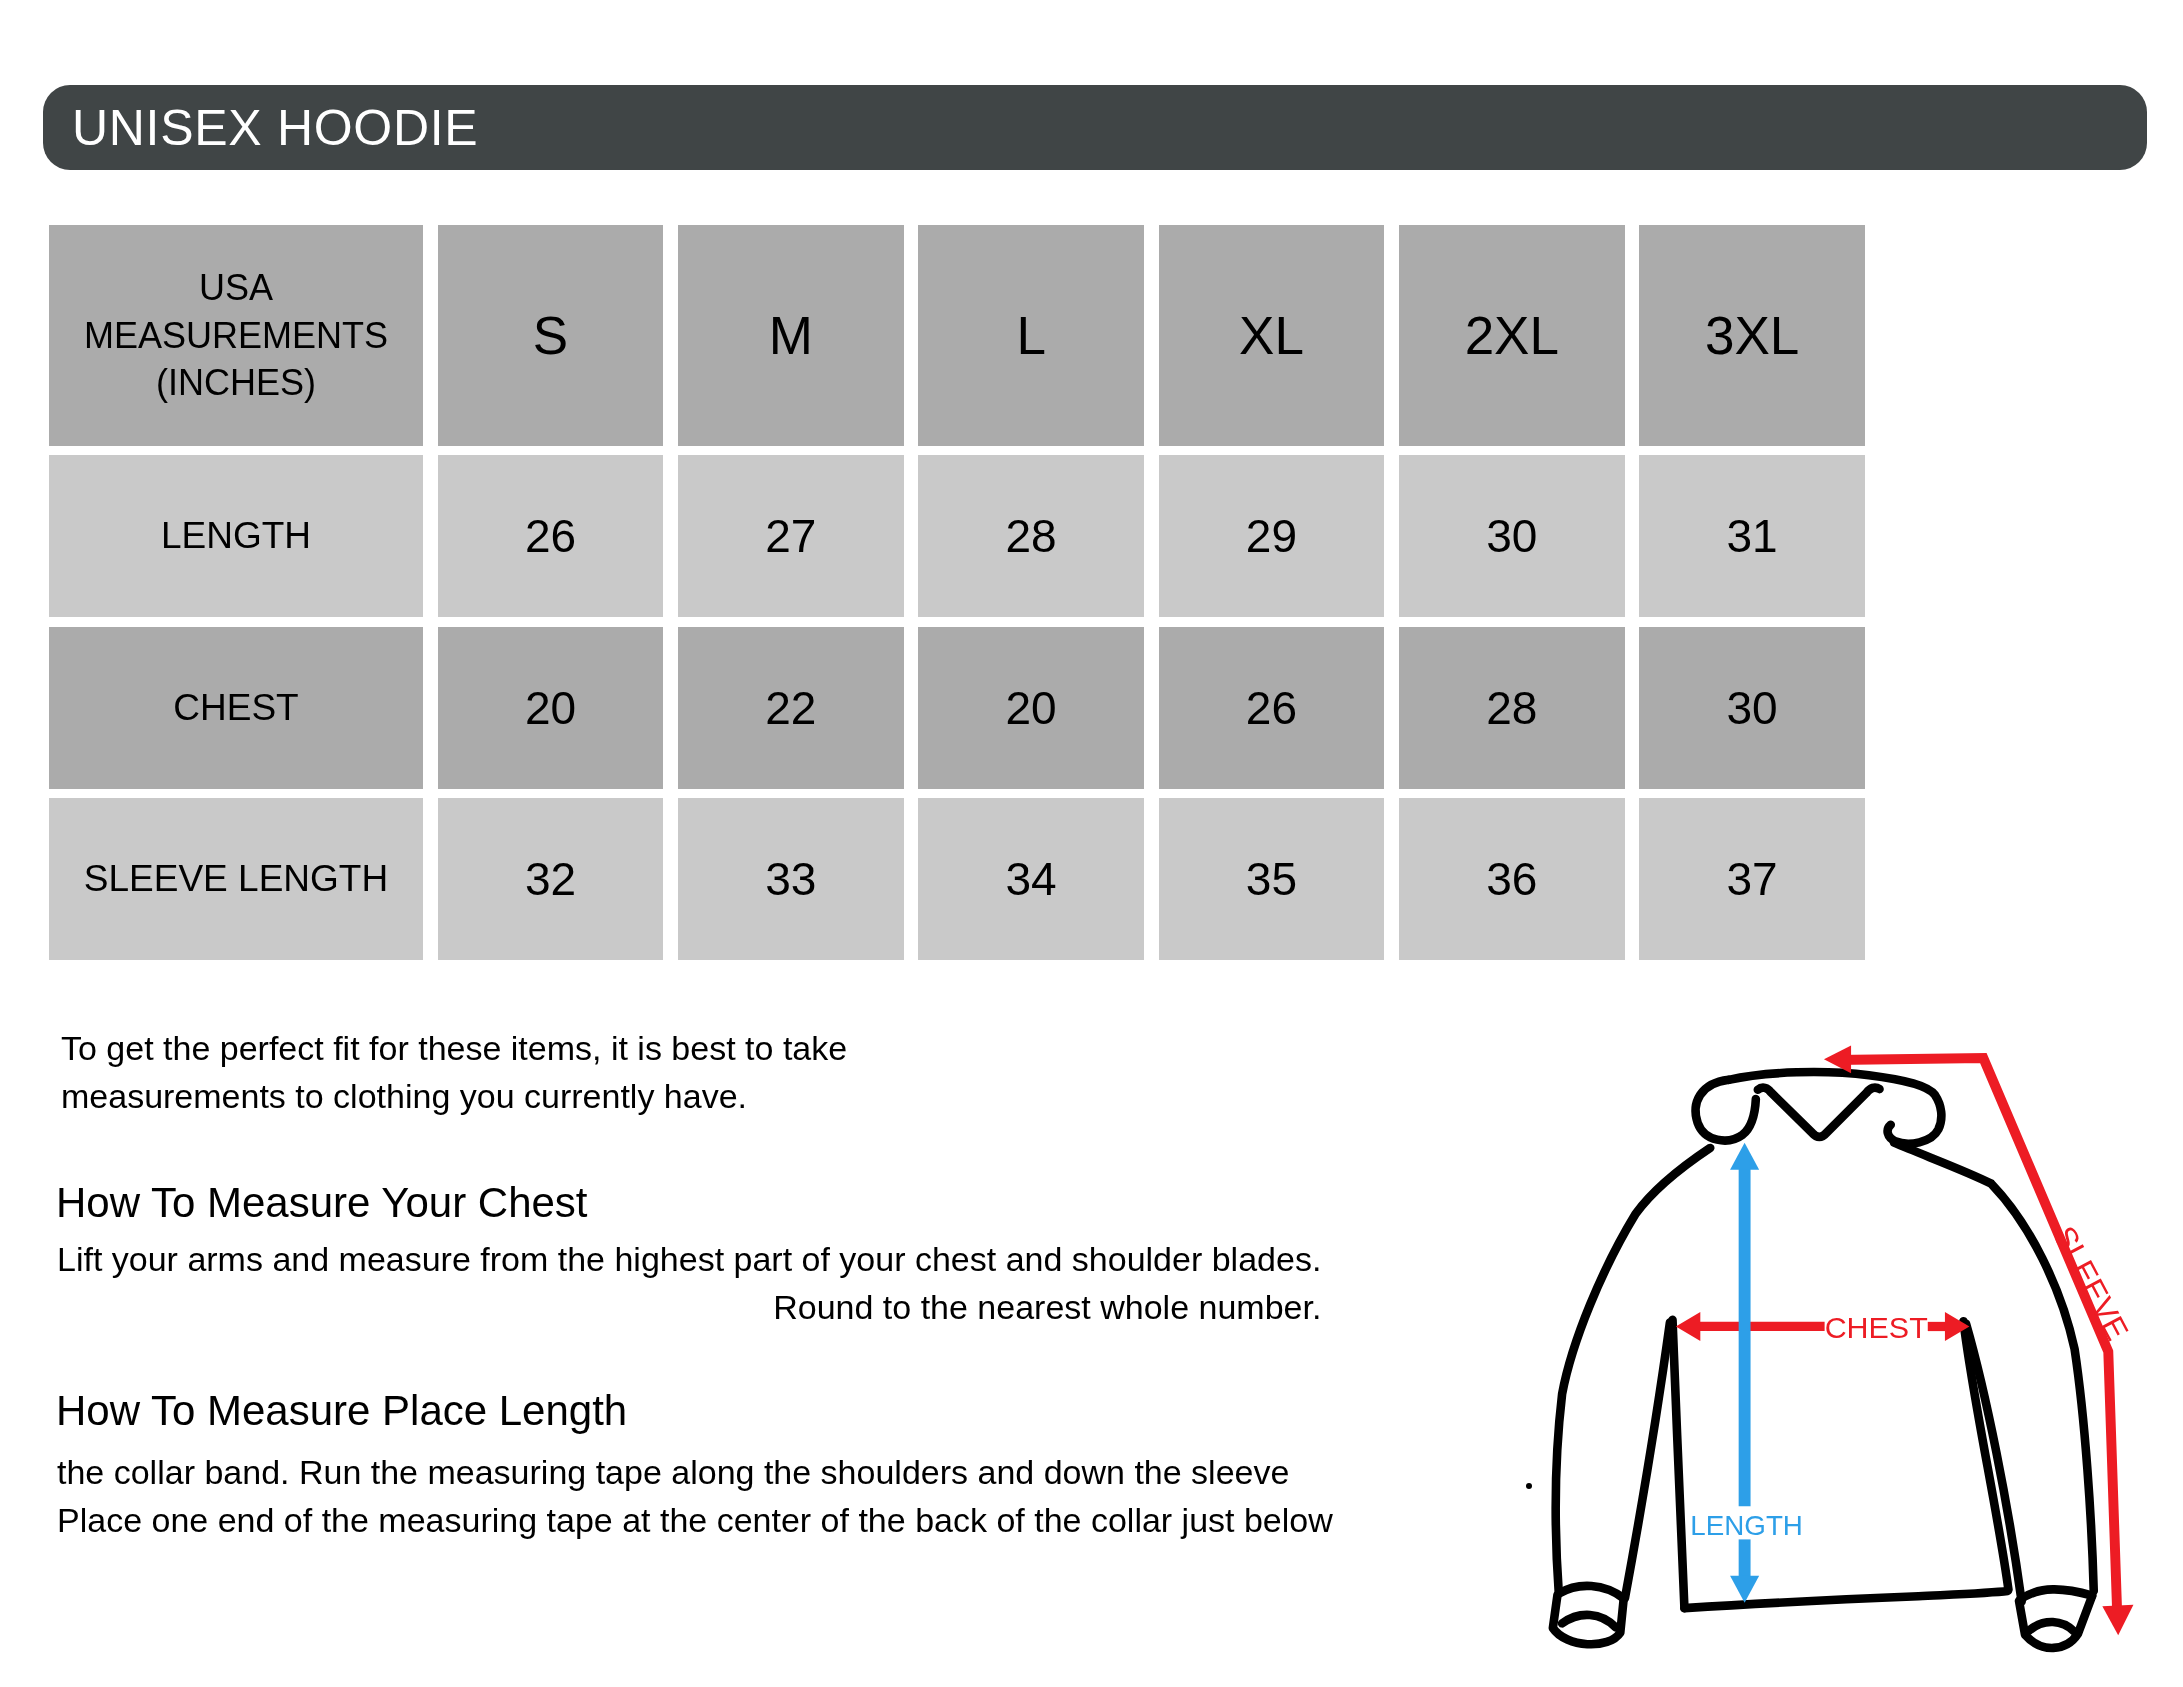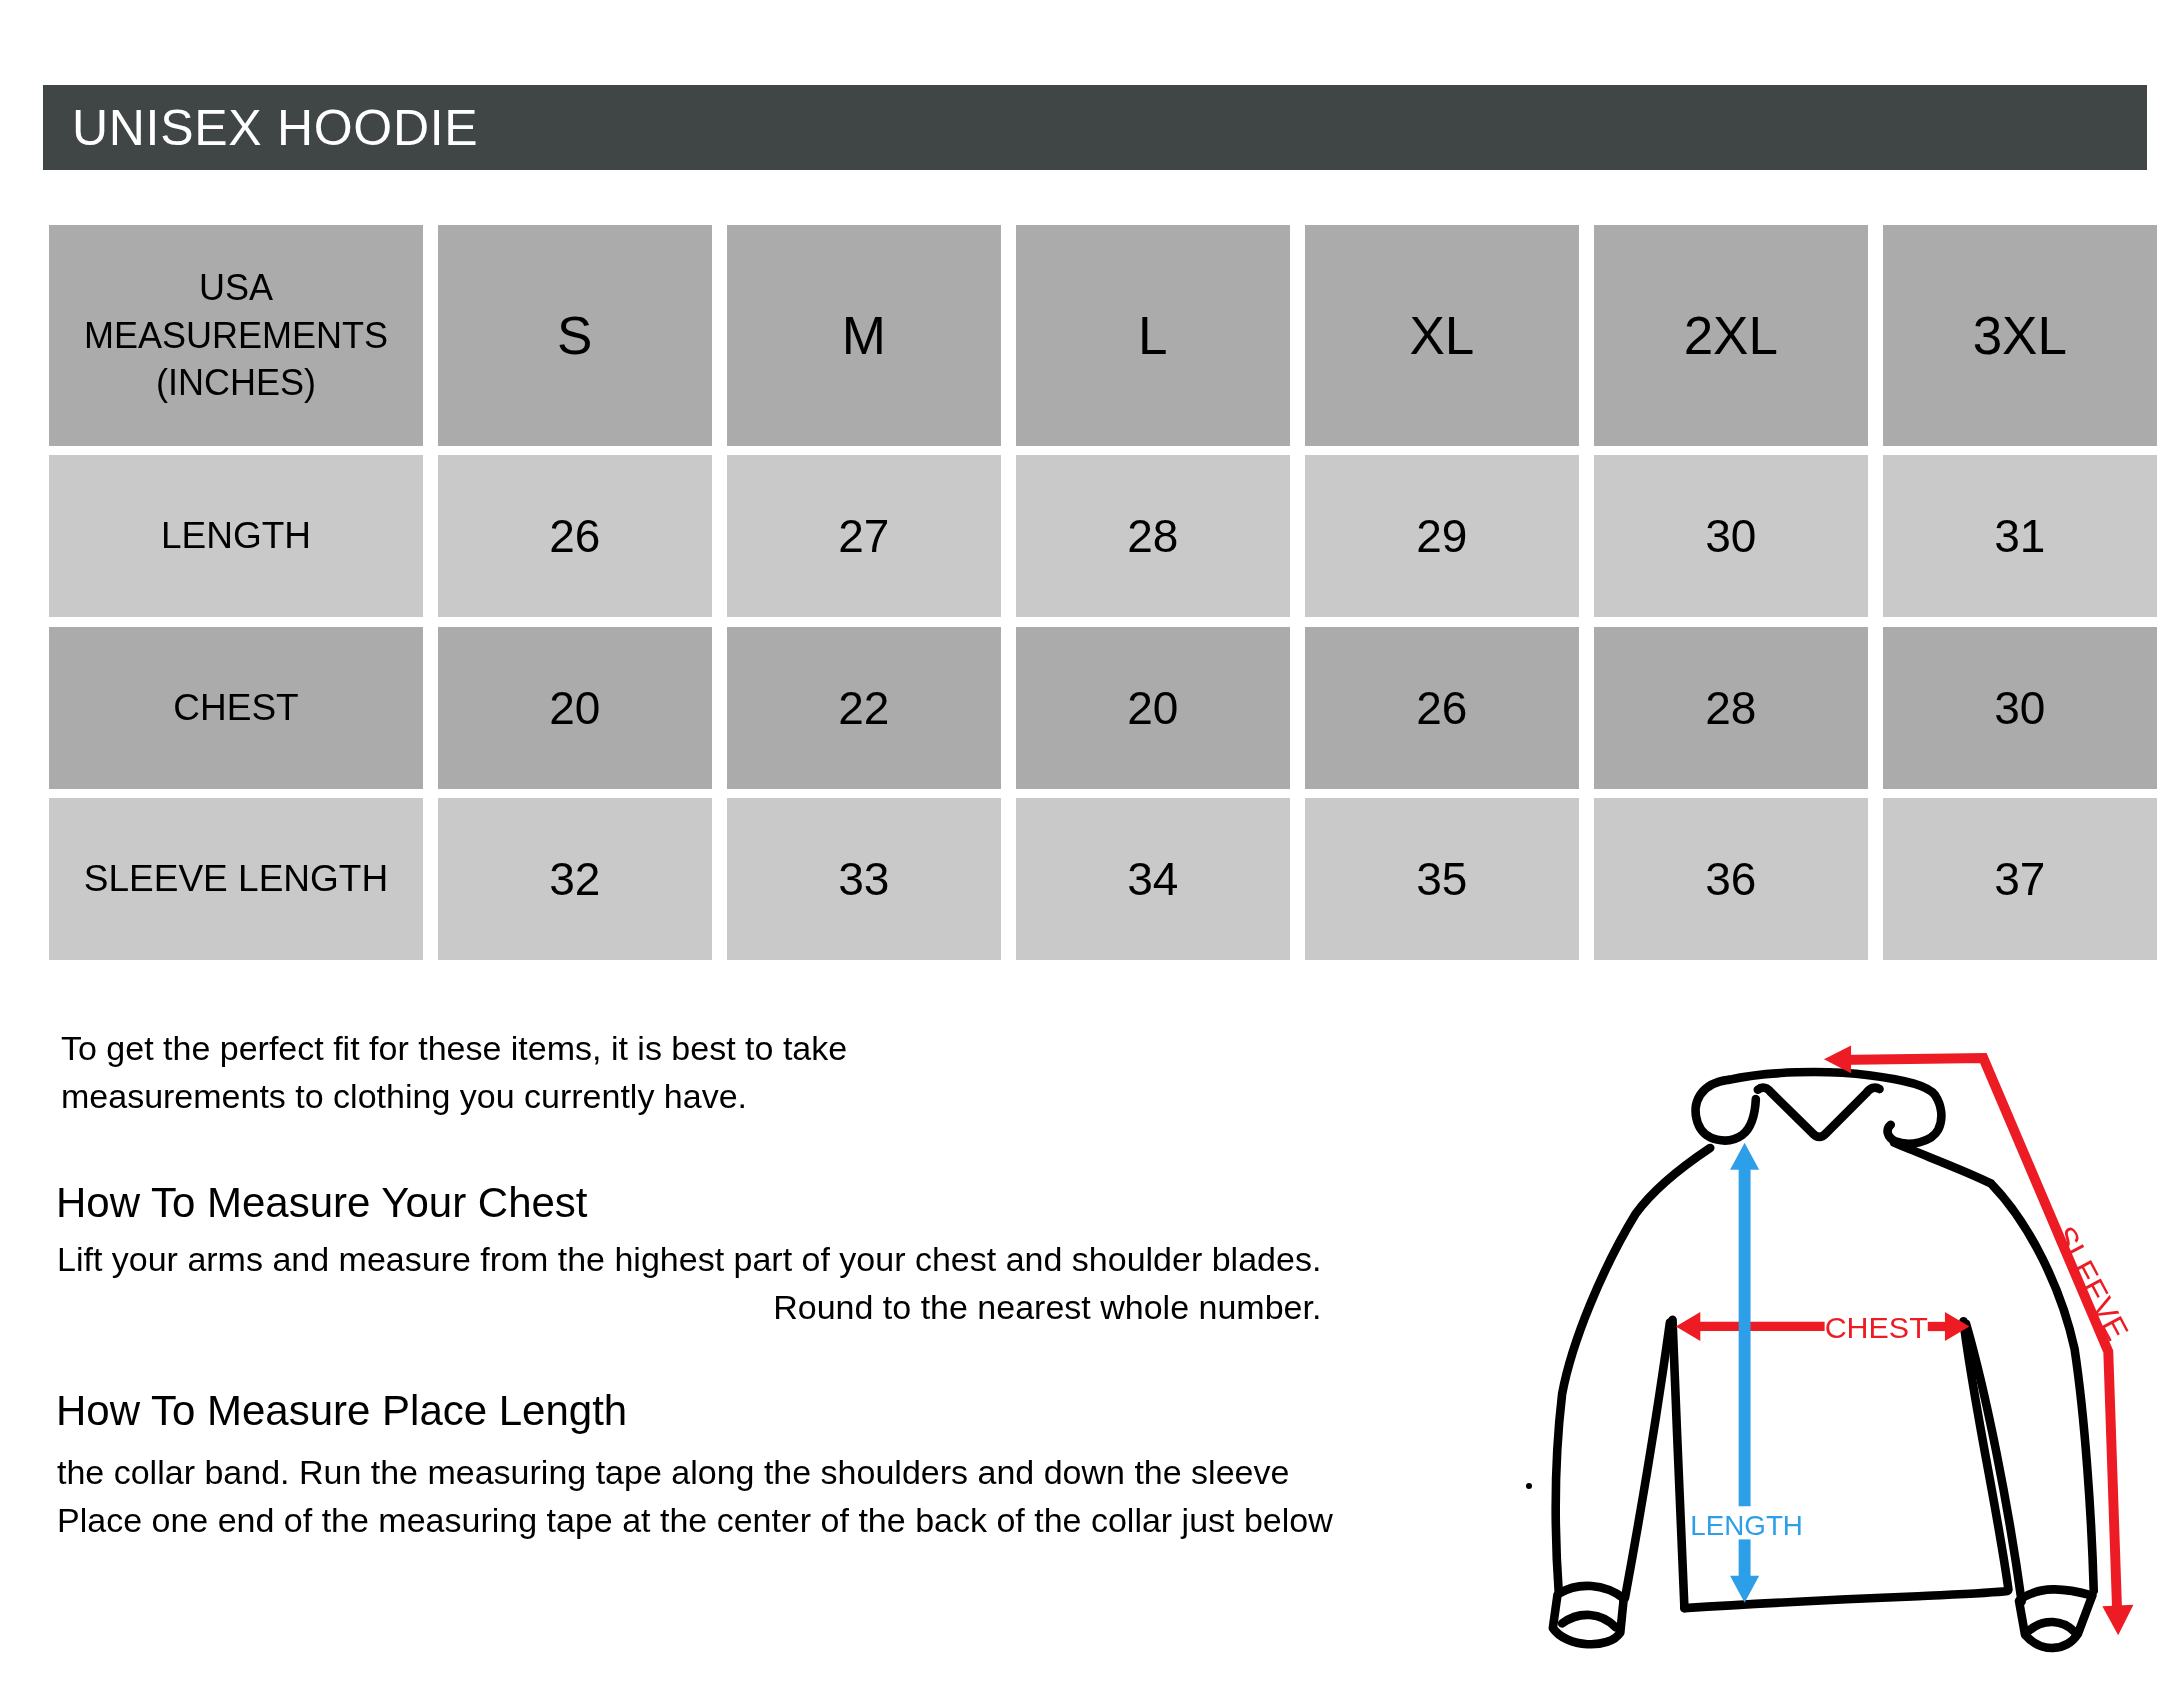--- a/index.html
+++ b/index.html
@@ -3,26 +3,26 @@
 <meta charset="utf-8">
 <style>
   html,body{margin:0;padding:0;}
   body{
     width:2183px;height:1687px;position:relative;background:#ffffff;
     font-family:"Liberation Sans", sans-serif;color:#000;overflow:hidden;
   }
   
   .title-bar{
     position:absolute;left:43px;top:85px;width:2104px;height:85px;
-    background:#404546;display:flex;align-items:center;
+    background:#404546;display:flex;align-items:center;border-radius:27px;
   }
   .title-bar span{color:#fff;font-size:50px;padding-left:29px;letter-spacing:0.7px;}
   
   #size-grid{
-    position:absolute;left:49px;top:225px;width:2108px;
+    position:absolute;left:49px;top:225px;width:1816px;
     display:grid;grid-template-columns:374px repeat(6,1fr);
     grid-template-rows:221px 162px 162px 162px;
     column-gap:14.6px;row-gap:9.3px;
   }
   .cell{display:flex;align-items:center;justify-content:center;text-align:center;color:#000;}
   .dark{background:#ABABAB;}
   .light{background:#C9C9C9;}
   .head-col{font-size:36px;line-height:1.32;padding:0 6.6px;}
   .size-head{font-size:53px;}
   .row-label{font-size:37px;line-height:1.3;padding:0 20px;}

